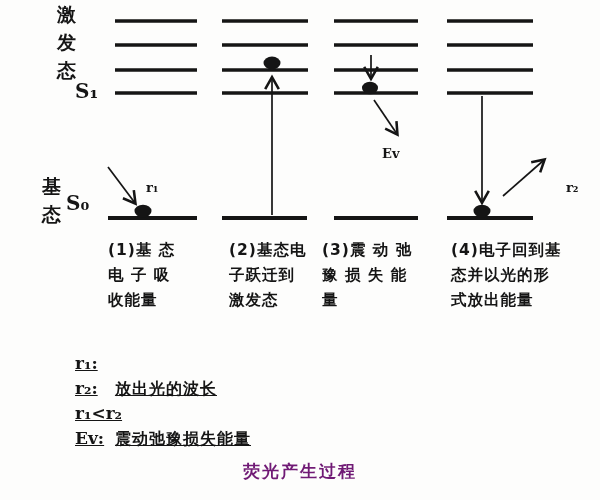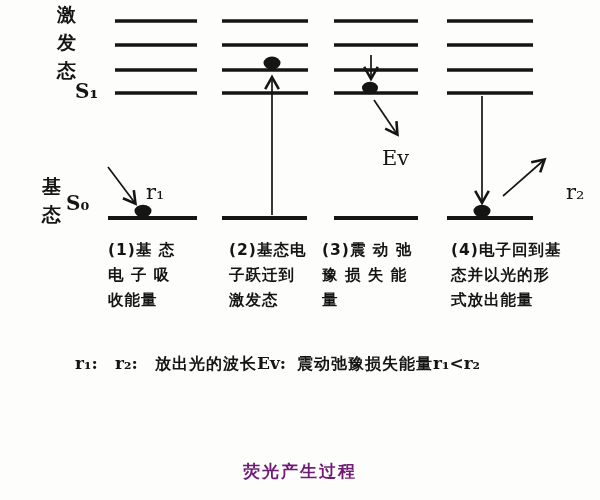--- a/index.html
+++ b/index.html
@@ -12,27 +12,27 @@
   .cjk-col {
     display:flex; flex-direction:column;
     font-size:19px; line-height:28px; font-weight:600;
   }
   .state-label {
     font-family:"DejaVu Serif", serif;
     font-size:20px; font-weight:600;
   }
   .sym-label {
     font-family:"DejaVu Serif", serif;
-    font-size:21px; font-weight:400;text-align:right;
+    font-size:13px; font-weight:700;text-align:right;
   }
   .caption {
     font-size:15.5px; line-height:25px; font-weight:600;
     white-space:pre-line; letter-spacing:1px;
   }
-  .legend { display:flex; flex-direction:row; }
+  .legend { display:flex; flex-direction:column;text-decoration:underline; }
   .legend-row { display:flex; align-items:baseline; height:25px; }
   .legend-sym {
     font-family:"DejaVu Serif", serif;
     font-size:17px; font-weight:600; min-width:40px;
   }
   .legend-txt { font-size:16px; font-weight:600; letter-spacing:1px; }
   .title {
     left:0; right:0; text-align:center;
     font-size:17px; font-weight:600; letter-spacing:2px; color:#701a75;
   }
@@ -130,24 +130,24 @@
 
   <div class="abs legend" style="left:75px;top:353px">
     <div class="legend-row">
       <span class="legend-sym">r₁:</span>
     </div>
     <div class="legend-row">
       <span class="legend-sym">r₂:</span>
       <span class="legend-txt">放出光的波长</span>
     </div>
     <div class="legend-row">
+      <span class="legend-sym">r₁&lt;r₂</span>
+      <span class="legend-txt"></span>
+    </div>
+    <div class="legend-row">
       <span class="legend-sym">Ev:</span>
       <span class="legend-txt">震动弛豫损失能量</span>
-    </div>
-    <div class="legend-row">
-      <span class="legend-sym">r₁&lt;r₂</span>
-      <span class="legend-txt"></span>
     </div>
   </div>
 
   <div class="abs title" style="top:460px">荧光产生过程</div>
 
 </div>
 
 </body></html>

